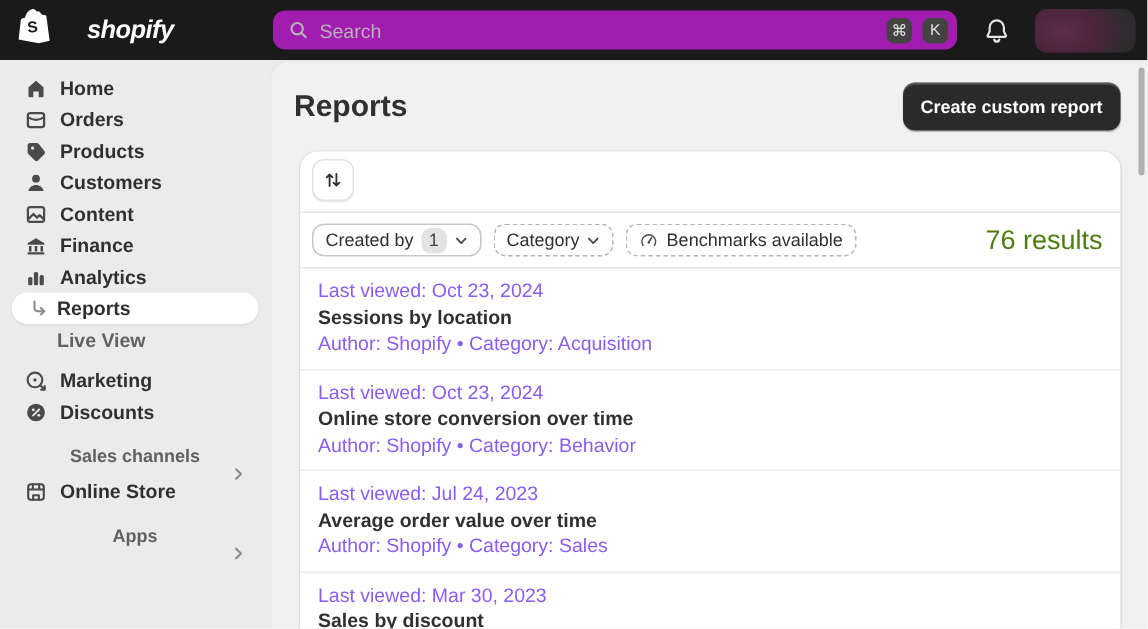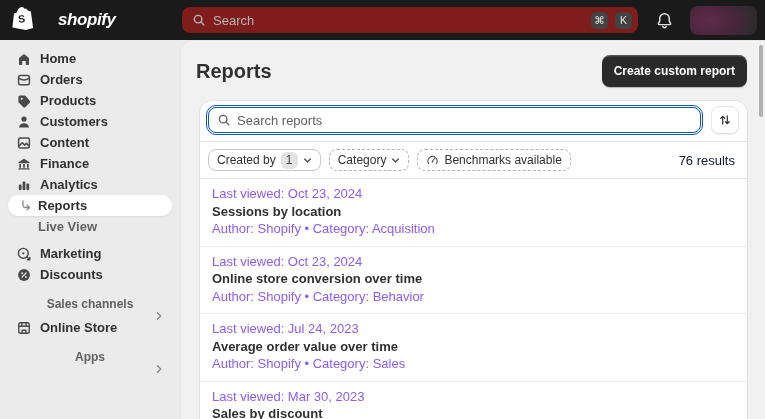--- a/index.html
+++ b/index.html
@@ -3,21 +3,21 @@
 <meta charset="utf-8">
 <style>
   * { margin:0; padding:0; box-sizing:border-box; }
   html,body { width:765px; height:419px; overflow:hidden; }
   body { font-family:"Liberation Sans", sans-serif; background:#ebebeb; color:#303030; }
 
   
   .topbar { height:40px; background:#1a1a1a; display:flex; align-items:center; }
   .logo { width:182px; display:flex; align-items:center; gap:7px; padding-left:12px; flex:none; }
   .logo-word { color:#fff; font-size:17px; font-weight:700; letter-spacing:-0.4px; font-style:italic;margin-left:17px; }
-  .tb-search { width:456px; height:26px; background:#7f1d1d; border-radius:8px; display:flex;
+  .tb-search { width:456px; height:26px; background:#a21caf; border-radius:8px; display:flex;
                align-items:center; gap:7px; padding:0 6px 0 10px; cursor:text; }
   .tb-search .ph { color:#b5b5b5; font-size:13px; flex:1; }
   .kbd { min-width:17px; height:17px; background:#434343; border-radius:5px; color:#e3e3e3;
          font-size:10.5px; display:flex; align-items:center; justify-content:center; padding:0 3px; }
   .tb-right { margin-left:auto; display:flex; align-items:center; gap:16px; padding-right:8px; }
   .avatar-blur { width:67px; height:29px; border-radius:8px;
       background:radial-gradient(90% 140% at 28% 50%, #5e2c4c 0%, #4a253c 40%, #332b31 68%, #272727 100%); }
 
   
   .frame { display:flex; height:379px; }
@@ -60,21 +60,21 @@
               box-shadow:0 1px 0 rgba(0,0,0,0.07); cursor:pointer; }
 
   .filter-row { display:flex; align-items:center; gap:8px; padding:7px 12px 7px 8px;
                 border-top:1px solid #e3e3e3; border-bottom:1px solid #e3e3e3; }
   .pill { height:22px; display:inline-flex; align-items:center; gap:5px; padding:0 8px;
           border-radius:8px; font-size:12px; color:#303030; background:#fff; cursor:pointer; }
   .pill.solid { border:1px solid #c7c7c7; }
   .pill.dashed { border:1px dashed #b5b5b5; }
   .count-badge { background:#e3e3e3; border-radius:6px; min-width:17px; height:17px; padding:0 4px;
                  font-size:12px; color:#444; display:flex; align-items:center; justify-content:center; }
-  .results { margin-left:auto; font-size:13px; color:#0f172a; }
+  .results { margin-left:auto; font-size:18px; color:#4d7c0f; }
 
   .report-row { padding:6px 12px 8px; border-bottom:1px solid #ebebeb; cursor:pointer; }
   .report-row .line { font-size:13px; line-height:17.5px; color:#8b5cf6; }
   .report-row .title { font-weight:700; color:#303030; }
 
   .scroll-thumb { position:absolute; right:2px; top:5px; width:4px; height:72px;
                   background:#b0b0b0; border-radius:2px; }
 </style>
 </head>
 <body>
@@ -260,29 +260,20 @@
 
   <main class="main">
     <div class="main-header">
       <h1 class="page-title">Reports</h1>
       <button class="create-btn">Create custom report</button>
     </div>
 
     <div class="card">
 
       <div class="search-row">
-        <div class="search-input">
-          <span style="display:flex;">
-            <svg width="14" height="14" viewBox="0 0 16 16" fill="none" stroke="#5c5c5c" stroke-width="1.5" stroke-linecap="round">
-              <circle cx="7" cy="7" r="4.3"></circle>
-                <path d="M10.3 10.3 13.6 13.6"></path>
-            </svg>
-          </span>
-          <input type="text" autofocus="" placeholder="Search reports" style="">
-        </div>
         <button class="sort-btn">
           <span style="display:flex;">
             <svg width="14" height="14" viewBox="0 0 16 16" fill="none" stroke="#303030" stroke-width="1.4" stroke-linecap="round" stroke-linejoin="round">
               <path d="M5.4 12.6V3.8M5.4 3.8 3.2 6M5.4 3.8 7.6 6"></path>
               <path d="M10.6 3.4v8.8M10.6 12.2 8.4 10M10.6 12.2 12.8 10"></path>
             </svg>
           </span>
         </button>
       </div>
 

